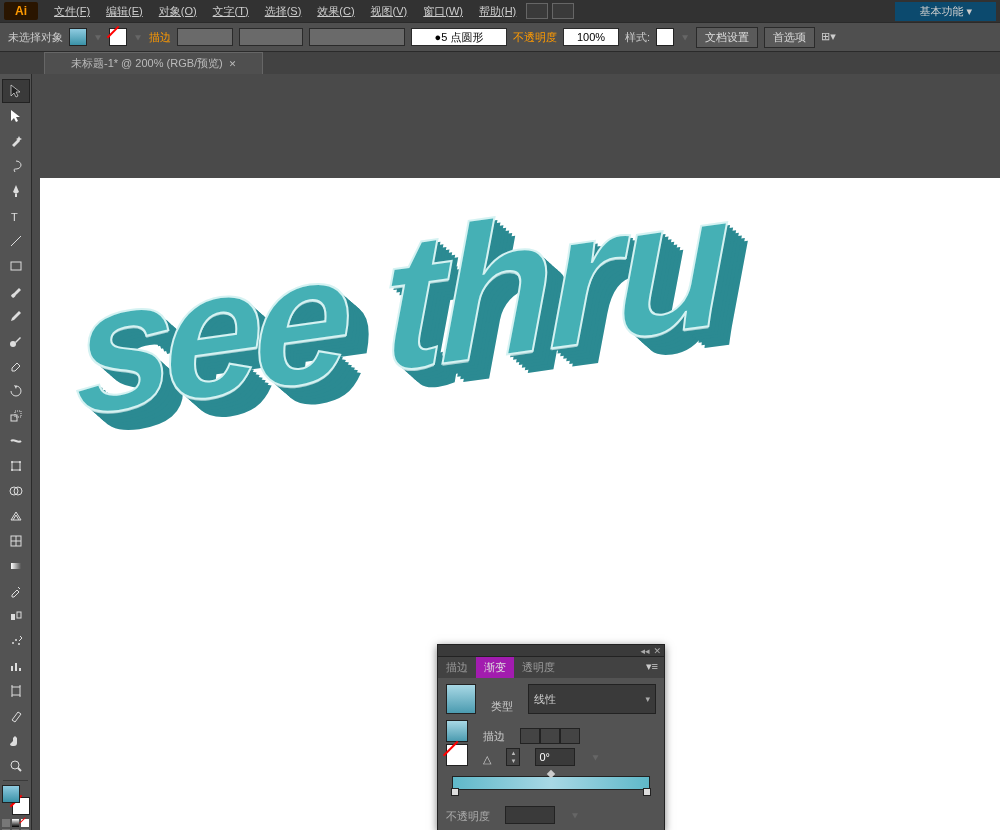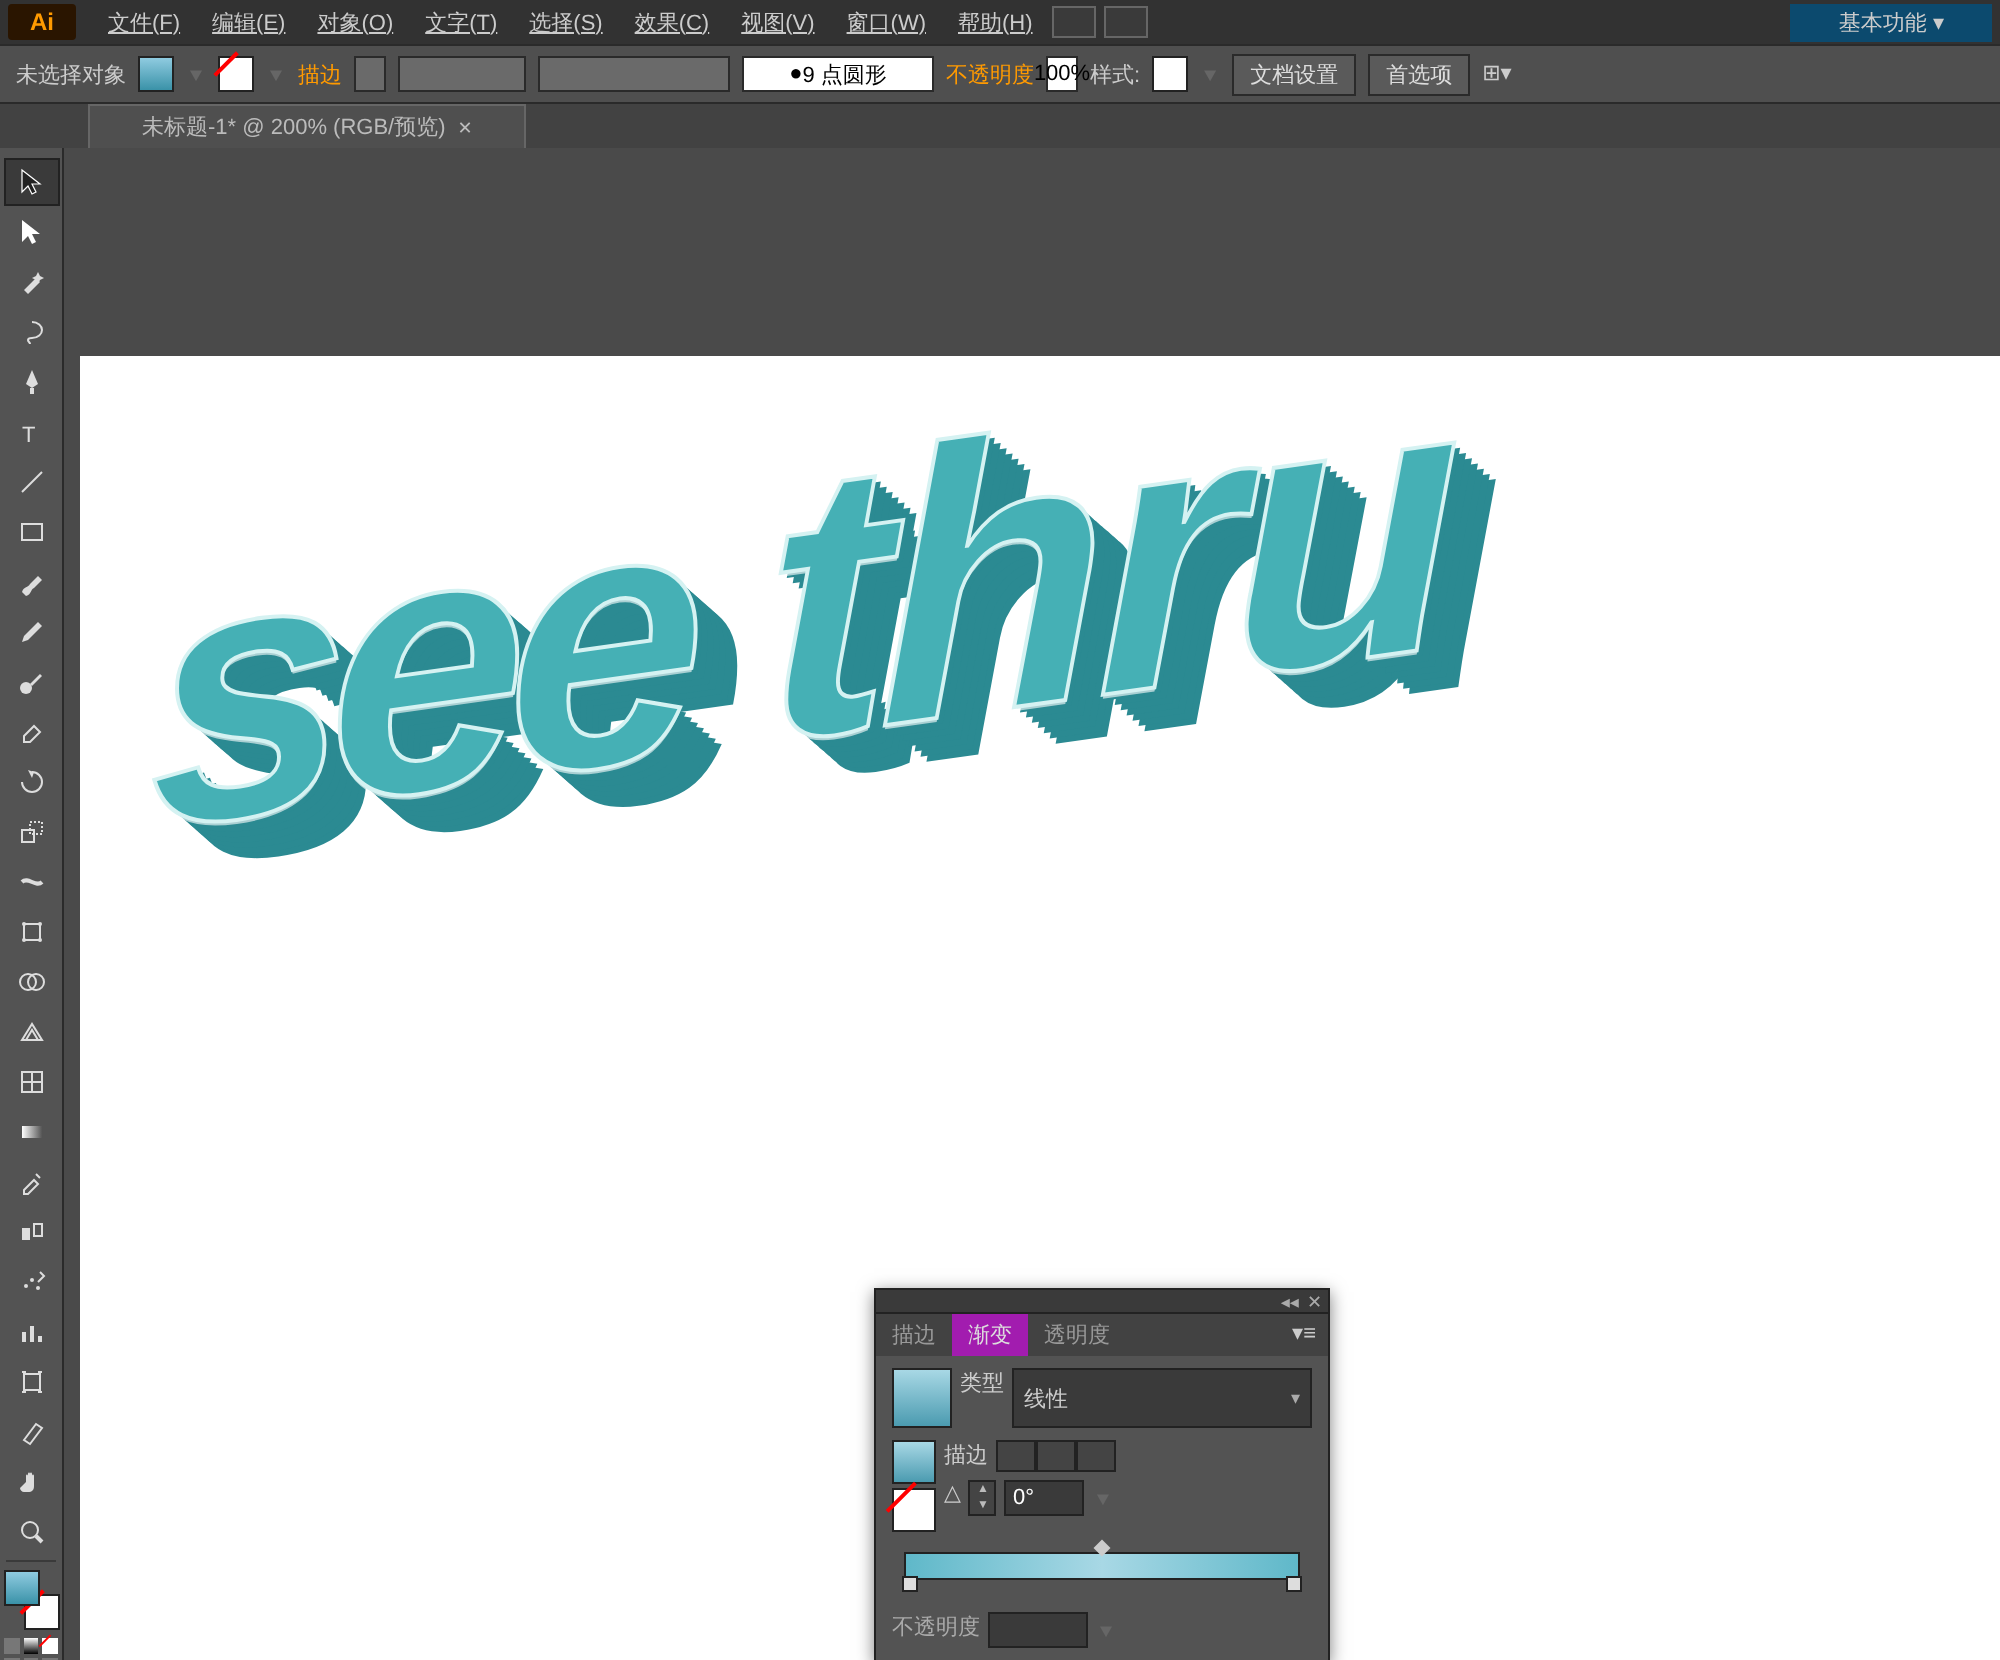--- a/index.html
+++ b/index.html
@@ -16,21 +16,21 @@
 
 .controlbar { background: #4f4f4f; height: 30px; border-top: 1px solid #2a2a2a; border-bottom: 1px solid #2a2a2a; display: flex; align-items: center; padding: 0 8px; gap: 6px; color: #ccc; }
 .controlbar .label { color: #ccc; }
 .controlbar .label.orange { color: #ff9a00; }
 .swatch { width: 18px; height: 18px; border: 1px solid #222; }
 .swatch.fill { background: linear-gradient(#8fcbe0, #3a92a8); }
 .swatch.none { background: #fff; position: relative; }
 .swatch.none::after { content: ""; position: absolute; left: 0; top: 0; right: 0; bottom: 0; border-top: 2px solid red; transform: rotate(-45deg) scaleX(1); transform-origin: center; }
 .dd { width: 10px; height: 18px; background: #666; clip-path: polygon(20% 40%, 80% 40%, 50% 70%); }
 .cb-box { height: 18px; border: 1px solid #2a2a2a; background: #6a6a6a; display: flex; align-items: center; }
-.cb-box.w40 { width: 16px; }
+.cb-box.w40 { width: 56px; }
 .cb-box.w60 { width: 64px; }
 .cb-box.w90 { width: 96px; }
 .cb-box.white { background: #fff; color: #000; justify-content: center; }
 .cb-btn { background: #5a5a5a; border: 1px solid #2a2a2a; padding: 2px 8px; color: #ddd; }
 .chip-icon { width: 18px; height: 14px; display: inline-block; }
 
 
 .tabbar { background: #424242; height: 22px; display: flex; align-items: flex-end; padding-left: 44px; color: #bbb; }
 .doc-tab { background: #4f4f4f; padding: 3px 26px; border-top: 1px solid #666; border-left: 1px solid #666; border-right: 1px solid #666; display: flex; align-items: center; gap: 6px; }
 .doc-tab .x { font-size: 9px; }
@@ -58,21 +58,21 @@
 
 
 .panel { position: absolute; left: 405px; top: 570px; width: 228px; background: #535353; border: 1px solid #222; color: #ccc; box-shadow: 0 2px 8px rgba(0,0,0,.5); }
 .panel .grip { height: 12px; background: #3a3a3a; border-bottom: 1px solid #222; display:flex; justify-content:flex-end; align-items:center; padding:0 3px; }
 .panel .grip span { font-size:9px; color:#aaa; margin-left:4px; cursor:default; }
 .panel .tabs { display: flex; background: #424242; }
 .panel .tabs .pt { padding: 3px 8px; color: #999; }
 .panel .tabs .pt.active { background: #a21caf; color: #ddd; }
 .panel .tabs .menu { margin-left:auto; padding:3px 6px; }
 .panel .body { padding: 6px 8px; display: flex; flex-direction: column; gap: 6px; }
-.panel .row { display: flex; align-items: flex-start; gap: 4px; }
+.panel .row { display: flex; align-items: flex-end; gap: 15px; }
 .panel .big-sw { width: 30px; height: 30px; background: linear-gradient(#a8d8e5, #4b9bb0); border: 1px solid #222; }
 .panel .sel { flex: 1; height: 30px; background: #3a3a3a; border: 1px solid #222; display:flex; align-items:center; padding:0 5px; justify-content:space-between; }
 .panel .sel::after { content: "▾"; color:#aaa; font-size:9px; }
 .panel .mini-sw { width: 22px; height: 22px; background: linear-gradient(#a8d8e5, #4b9bb0); border: 1px solid #222; }
 .panel .mini-sw.none { background:#fff; position:relative; }
 .panel .mini-sw.none::after { content:""; position:absolute; inset:0; border-top:2px solid red; transform:rotate(-45deg); }
 .panel .seg { display:flex; gap:0; }
 .panel .seg span { width:20px; height:16px; border:1px solid #222; background:#444; }
 .panel .inp { width: 40px; height: 18px; background: #3a3a3a; border: 1px solid #222; color:#fff; padding:0 3px; display:flex; align-items:center; }
 .panel .label-sm { color:#aaa; text-align:right; width:44px; }
@@ -106,21 +106,21 @@
 <div class="controlbar">
   <span class="label">未选择对象</span>
   <div class="swatch fill"></div>
     <div class="dd"></div>
   <div class="swatch none"></div>
     <div class="dd"></div>
   <span class="label orange">描边</span>
   <div class="cb-box w40"></div>
   <div class="cb-box w60"></div>
   <div class="cb-box w90"></div>
-  <div class="cb-box w90 white">● <span>9 点圆形</span></div>
+  <div class="cb-box w90 white">● <span>5 点圆形</span></div>
   <span class="label orange">不透明度</span>
   <div class="cb-box w40 white">100%</div>
   <span class="label">样式:</span>
   <div class="swatch" style="background:#fff"></div>
     <div class="dd"></div>
   <button class="cb-btn">文档设置</button>
   <button class="cb-btn">首选项</button>
   <span class="chip-icon">⊞▾</span>
 </div>
 

